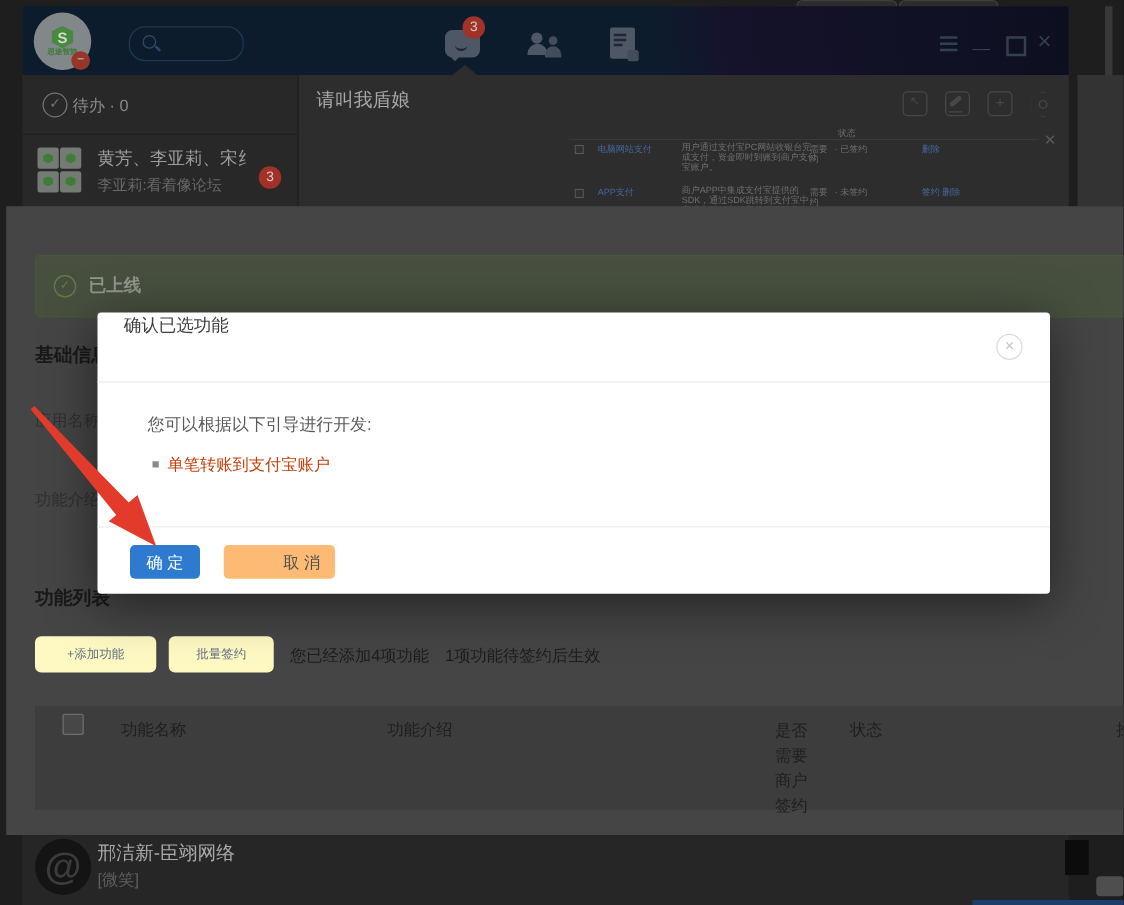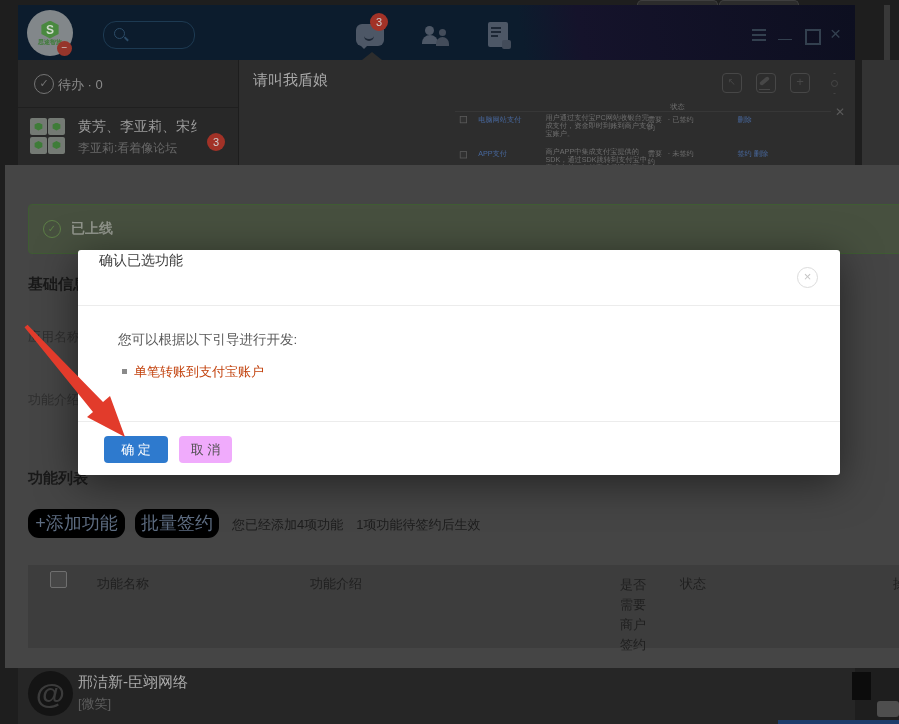--- a/index.html
+++ b/index.html
@@ -54,36 +54,36 @@
   .mini .cb{position:absolute;width:7px;height:7px;border:1px solid #5a5a5a;background:#313131;}
   .mini-close{left:817px;top:100px;color:#5a5a5a;font-size:12px;}
   
   .page{left:5px;top:165px;width:894px;height:503px;background:#454545;overflow:hidden;}
   .banner{left:23px;top:39px;width:885px;height:50px;background:#47503f;border:1px solid #3f5c33;border-radius:4px;
     display:flex;align-items:center;padding-left:14px;box-sizing:border-box;}
   .banner-check{width:16px;height:16px;border:1px solid #5d7f47;border-radius:50%;color:#5d7f47;
     font-size:10px;line-height:15px;text-align:center;margin-right:10px;flex:none;}
   .h-bold{font-size:15px;font-weight:bold;color:#191919;}
   .lbl{font-size:13px;color:#2f2f2f;}
-  .dim-btn{background:#000000;color:#5e6d82;font-size:18px;border-radius:11px;text-align:center;line-height:29px;}
+  .dim-btn{background:#fef9c3;color:#5e6d82;font-size:10px;border-radius:5px;text-align:center;line-height:29px;}
   .thead{left:23px;top:400px;width:880px;height:83px;background:#3d3d3d;color:#1f1f1f;font-size:13px;}
   .cb-big{left:22px;top:6px;width:15px;height:15px;border:1px solid #6f6f6f;background:#474747;border-radius:2px;}
   
   .modal{left:78px;top:250px;width:762px;height:225px;background:#ffffff;border-radius:3px;
     box-shadow:0 8px 40px rgba(0,0,0,.5);z-index:40;}
   .modal .title{position:absolute;left:21px;top:2px;font-size:14px;color:#3d3d3d;}
   .modal .close{position:absolute;right:22px;top:17px;width:19px;height:19px;border:1px solid #dcdcdc;border-radius:50%;
     color:#c4c4c4;font-size:13px;line-height:18px;text-align:center;}
   .modal .hr{position:absolute;left:0;width:762px;height:1px;background:#ececec;}
   .modal .body-text{position:absolute;left:40px;top:81px;font-size:13.5px;color:#595959;}
   .modal .bullet{position:absolute;left:44px;top:119px;width:5px;height:5px;background:#8a8a8a;}
   .modal .item-text{position:absolute;left:56px;top:113px;font-size:13px;color:#c2410c;}
   .btn{position:absolute;height:27px;border-radius:4px;font-size:13px;text-align:center;line-height:27px;}
-  .btn-ok{left:26px;top:186px;width:64px;background:#2e7ace;color:#ffffff;}
-  .btn-cancel{left:101px;top:186px;width:53px;background:#f0abfc;color:#4f4f4f;}
+  .btn-ok{left:26px;top:186px;width:56px;background:#2e7ace;color:#ffffff;}
+  .btn-cancel{left:101px;top:186px;width:53px;background:#fdba74;color:#4f4f4f;padding-left:36px;}
   
   .chat-bottom{left:18px;top:668px;width:837px;height:56px;background:#262626;}
   .swirl-avatar{left:10px;top:3px;width:45px;height:45px;border-radius:50%;background:#141414;
     display:flex;align-items:center;justify-content:center;color:#3b3b3b;font-size:30px;font-weight:bold;}
   .tab-ghost{top:0;height:5px;background:#2c2c2c;border:1px solid #3f3f3f;border-bottom:none;border-radius:5px 5px 0 0;}
   .arrow-layer{left:0;top:0;width:899px;height:724px;z-index:50;pointer-events:none;}
 </style>
 </head>
 <body>
 

